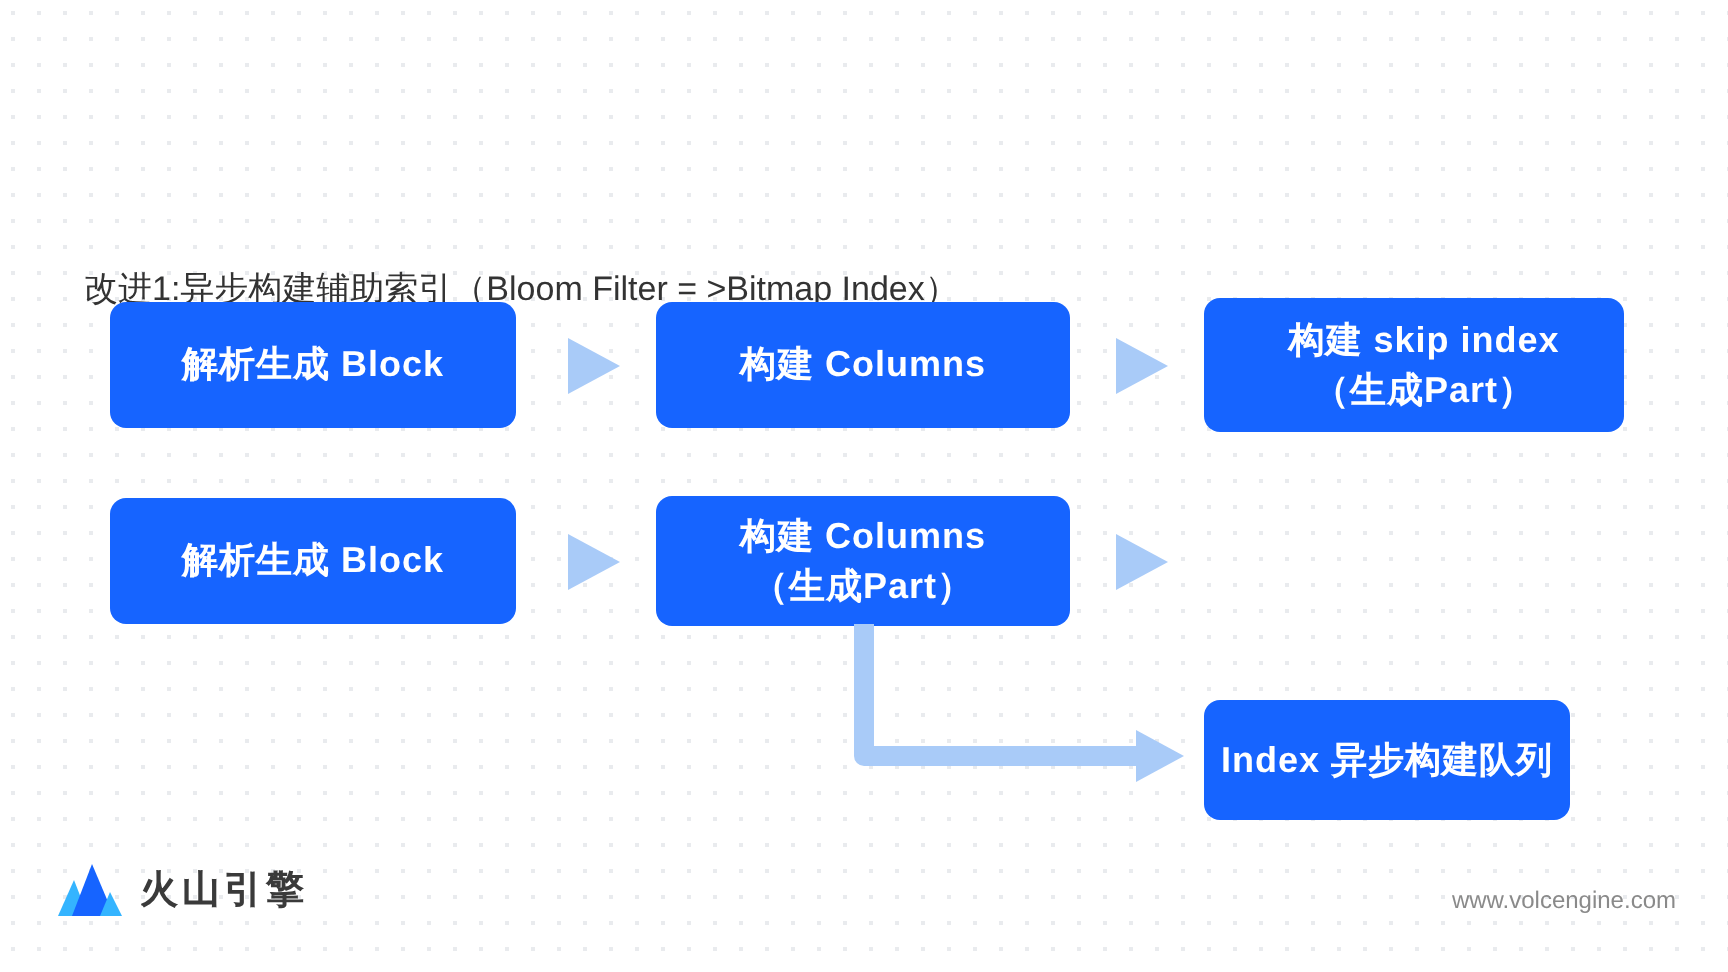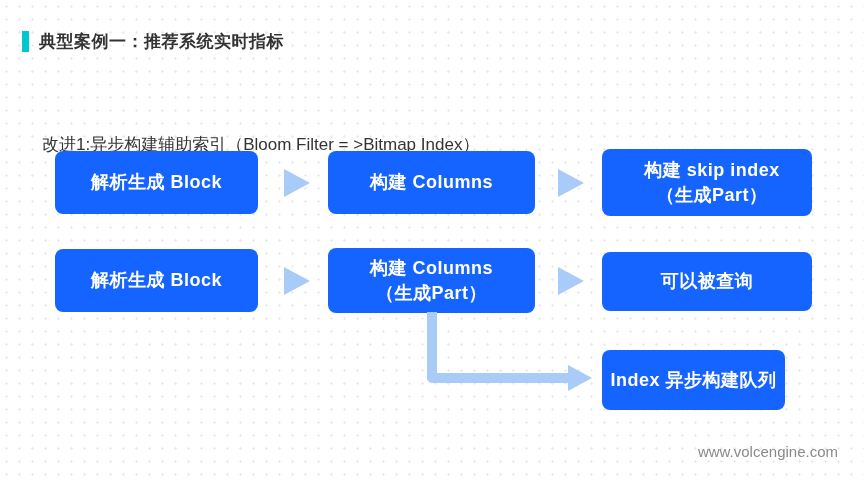--- a/index.html
+++ b/index.html
@@ -75,34 +75,30 @@
   .brand-name {
     font-size: 19px;
     font-weight: bold;
     color: #3a3a3a;
     letter-spacing: 2px;
   }
   .url {
     position: absolute;
     right: 26px;
     top: 443px;
-    font-size: 15px;
+    font-size: 12px;
     color: #8a8a8a;
     padding-left: 36px;
   }
 </style>
 </head>
 <body>
 
 <div class="slide">
 
-  <div class="header">
-    <div class="accent"></div>
-    <div class="title">典型案例一：推荐系统实时指标</div>
-  </div>
 
   <div class="subtitle">改进1:异步构建辅助索引（Bloom Filter = &gt;Bitmap Index）</div>
 
   <div class="box" style="left:55px; top:151px; width:203px; height:63px;">
     <div>解析生成 Block</div>
     <div></div>
   </div>
 
   <svg class="arr" style="left:284px; top:169px;" width="26" height="28" viewBox="0 0 26 28">
     <polygon points="0,0 26,14 0,28" fill="#a9cbf8"></polygon>
@@ -133,31 +129,35 @@
 
   <div class="box" style="left:328px; top:248px; width:207px; height:65px;">
     <div>构建 Columns</div>
     <div>（生成Part）</div>
   </div>
 
   <svg class="arr" style="left:558px; top:267px;" width="26" height="28" viewBox="0 0 26 28">
     <polygon points="0,0 26,14 0,28" fill="#a9cbf8"></polygon>
   </svg>
 
-  <div class="box" style="left:602px; top:252px; width:210px; height:59px;">
-    <div>可以被查询</div>
-    <div></div>
-  </div>
 
   <svg class="elbow" style="left:424px; top:312px;" width="175" height="85" viewBox="0 0 175 85">
     <path d="M8 0 L8 66 L146 66" fill="none" stroke="#a9cbf8" stroke-width="10" stroke-linejoin="round"></path>
     <polygon points="144,53 144,79 168,66" fill="#a9cbf8"></polygon>
   </svg>
 
   <div class="box" style="left:602px; top:350px; width:183px; height:60px;">
     <div>Index 异步构建队列</div>
     <div></div>
   </div>
 
+  <div class="brand">
+    <svg width="34" height="30" viewBox="0 0 34 30">
+      <polygon points="1,28 9,10 16,28" fill="#34b4ff"></polygon>
+      <polygon points="8,28 18,2 29,28" fill="#1664ff"></polygon>
+      <polygon points="22,28 27,16 33,28" fill="#34b4ff"></polygon>
+    </svg>
+    <span class="brand-name">火山引擎</span>
+  </div>
 
   <div class="url">www.volcengine.com</div>
 
 </div>
 
 </body></html>

